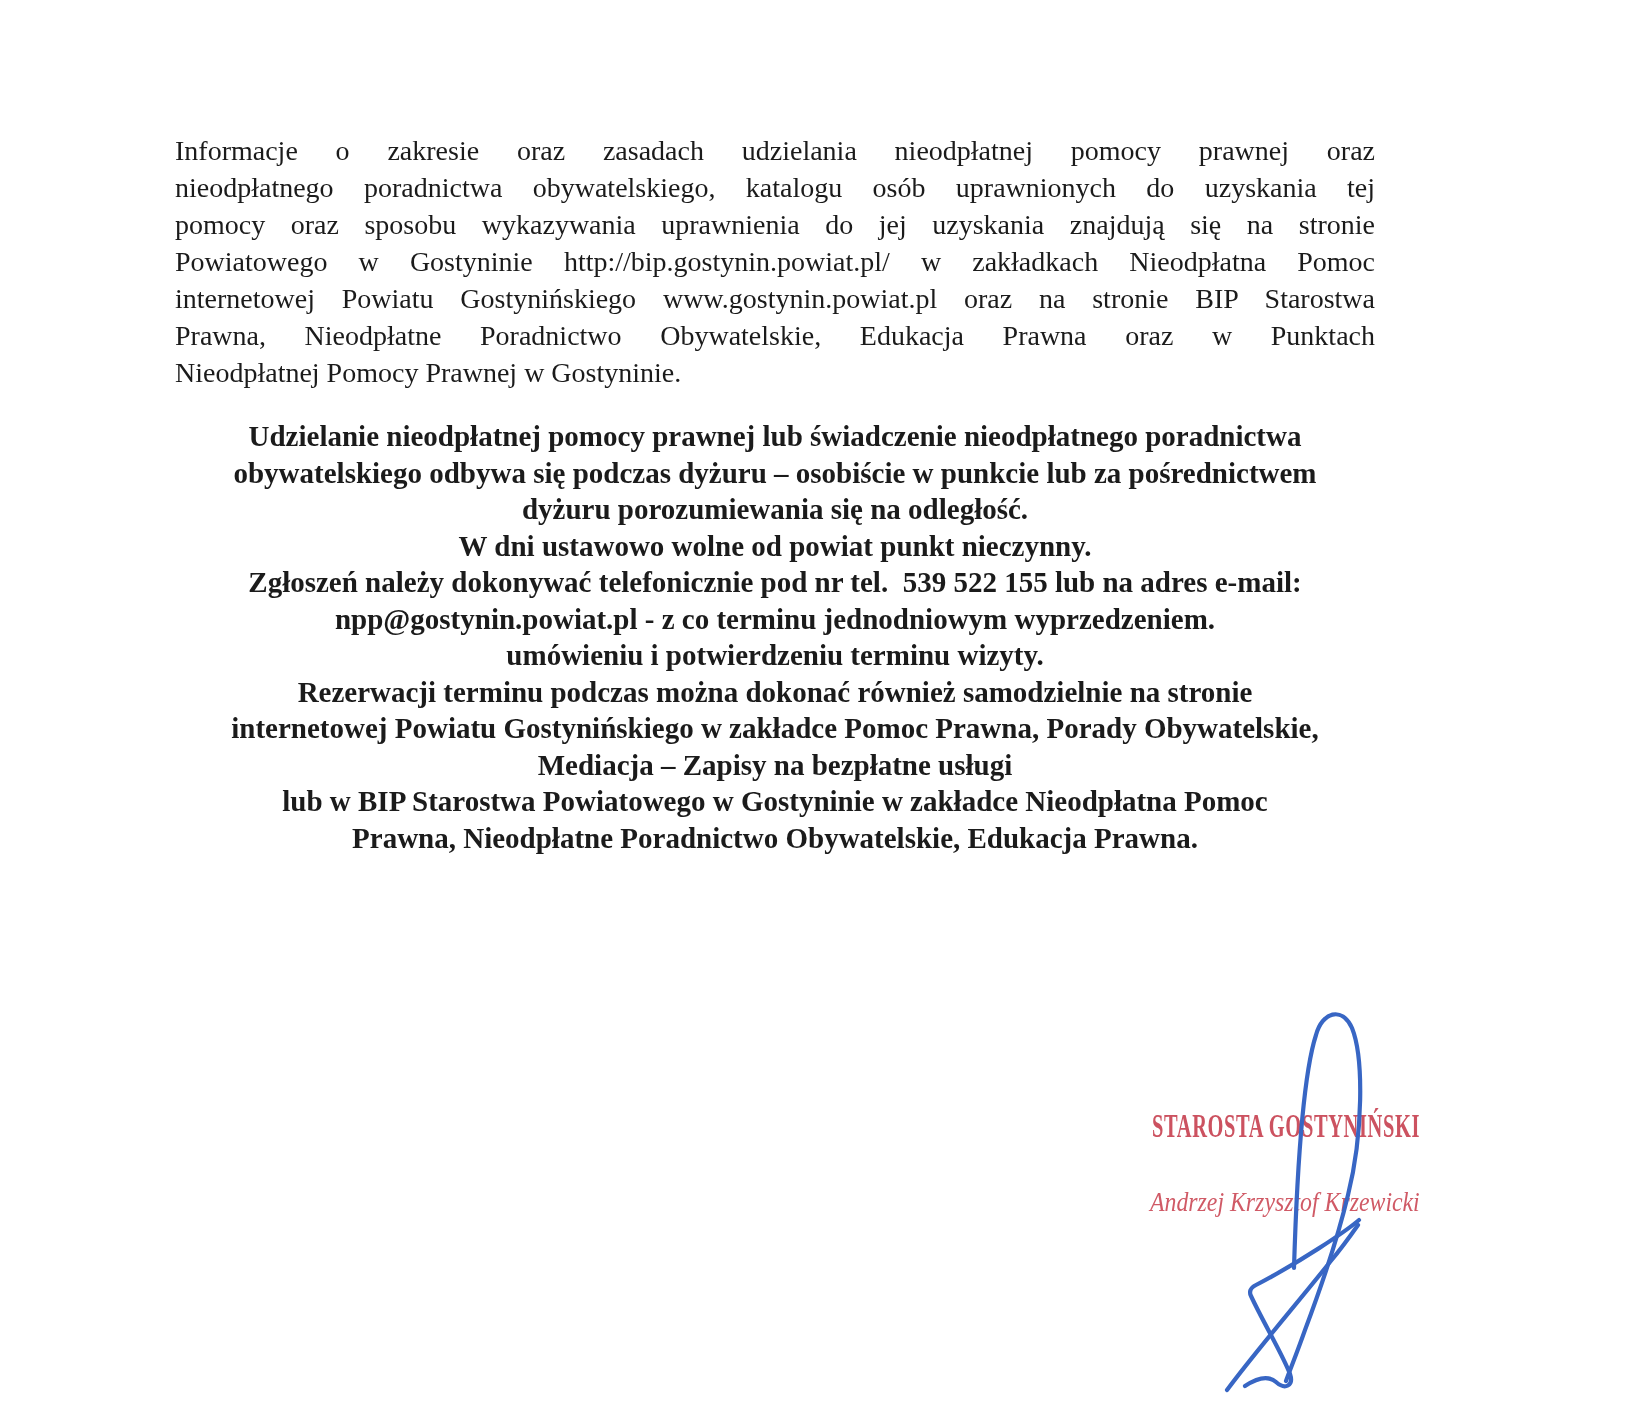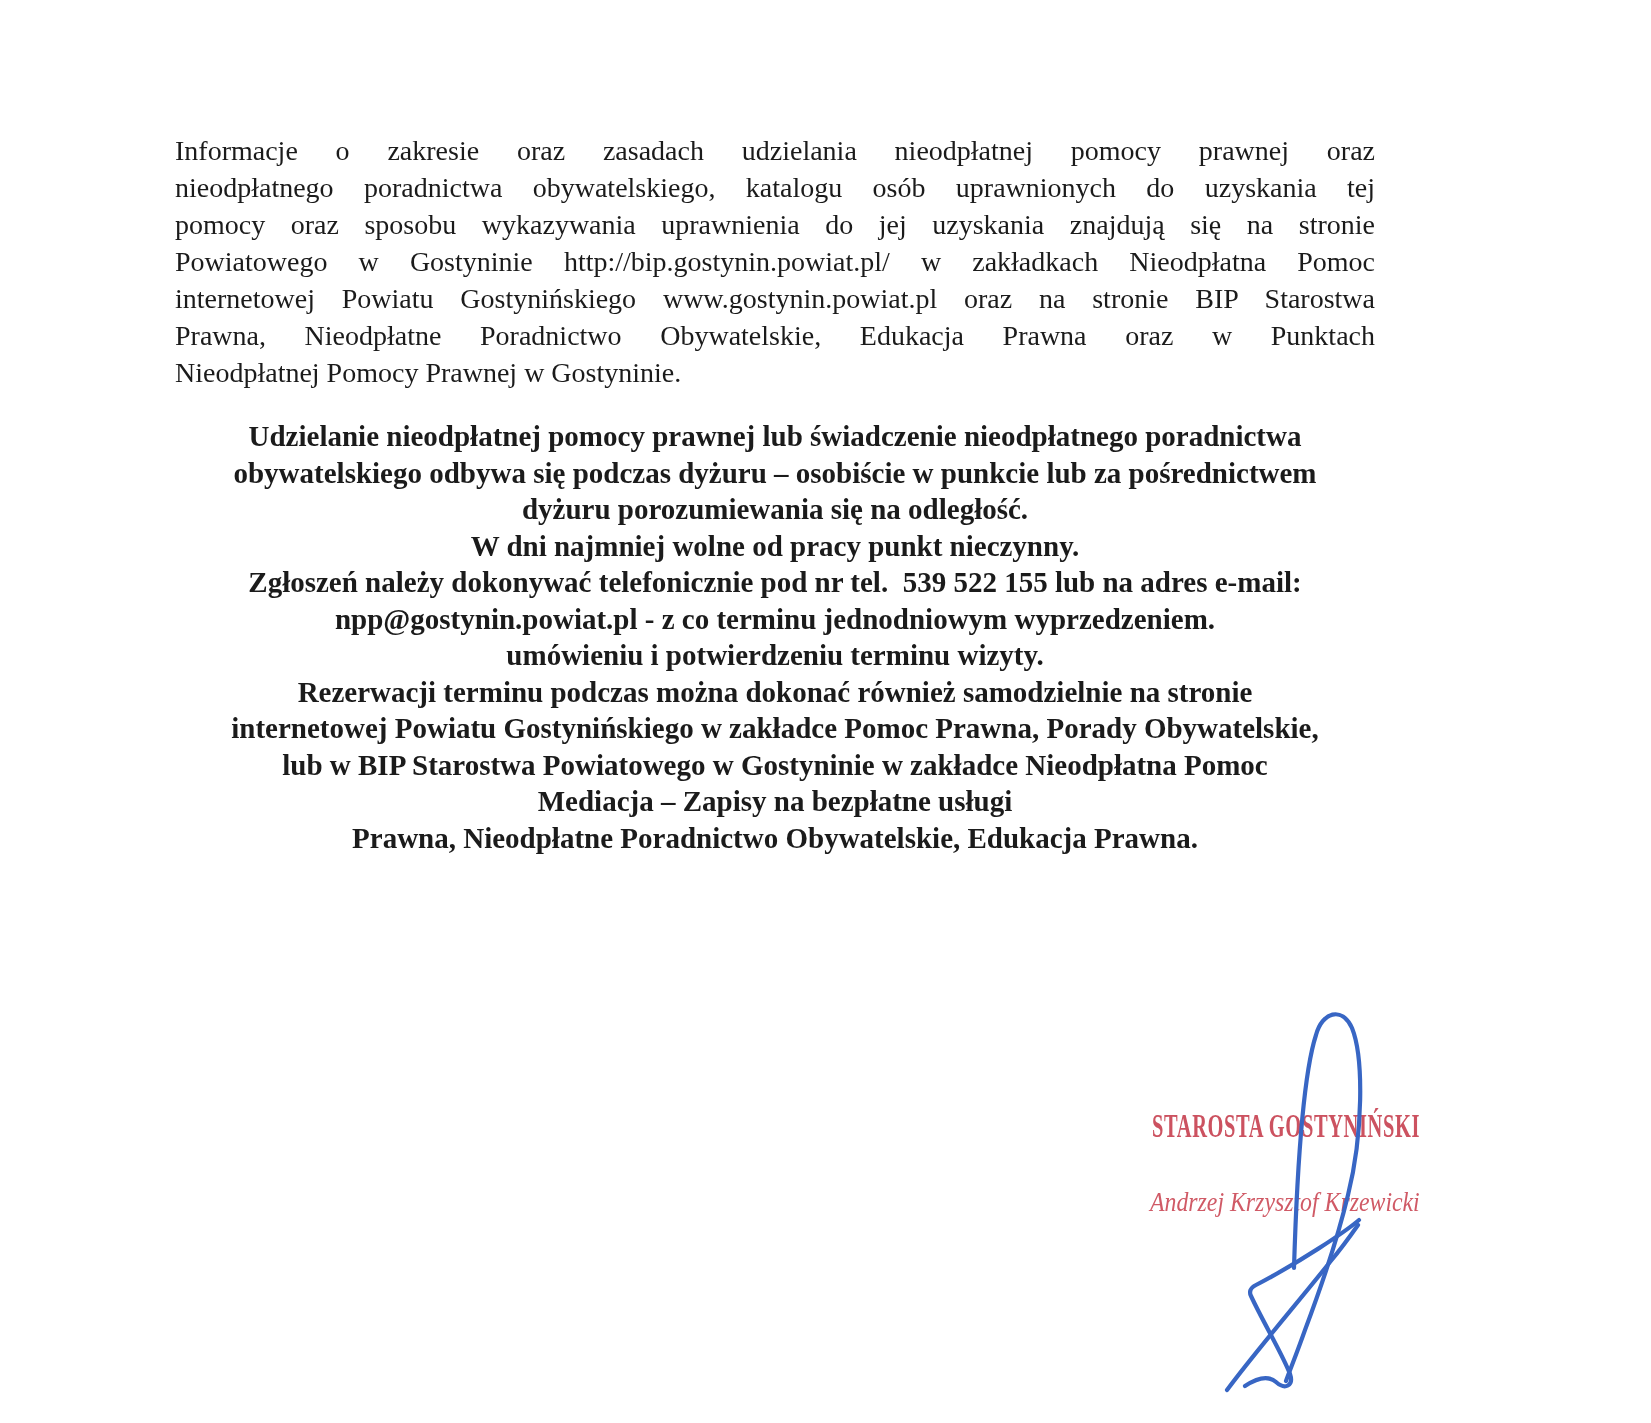--- a/index.html
+++ b/index.html
@@ -84,28 +84,28 @@
       <div class="line">Powiatowego w Gostyninie http://bip.gostynin.powiat.pl/ w zakładkach Nieodpłatna Pomoc</div>
       <div class="line">internetowej Powiatu Gostynińskiego www.gostynin.powiat.pl oraz na stronie BIP Starostwa</div>
       <div class="line">Prawna, Nieodpłatne Poradnictwo Obywatelskie, Edukacja Prawna oraz w Punktach</div>
       <div class="line">Nieodpłatnej Pomocy Prawnej w Gostyninie.</div>
     </div>
 
   <div class="bold-block">
       <div class="line">Udzielanie nieodpłatnej pomocy prawnej lub świadczenie nieodpłatnego poradnictwa</div>
       <div class="line">obywatelskiego odbywa się podczas dyżuru – osobiście w punkcie lub za pośrednictwem</div>
       <div class="line">dyżuru porozumiewania się na odległość.</div>
-      <div class="line">W dni najmniej wolne od pracy punkt nieczynny.</div>
+      <div class="line">W dni ustawowo wolne od powiat punkt nieczynny.</div>
       <div class="line">Zgłoszeń należy dokonywać telefonicznie pod nr tel.  539 522 155 lub na adres e-mail:</div>
       <div class="line">npp@gostynin.powiat.pl - z co terminu jednodniowym wyprzedzeniem.</div>
       <div class="line">umówieniu i potwierdzeniu terminu wizyty.</div>
       <div class="line">Rezerwacji terminu podczas można dokonać również samodzielnie na stronie</div>
       <div class="line">internetowej Powiatu Gostynińskiego w zakładce Pomoc Prawna, Porady Obywatelskie,</div>
+      <div class="line">Mediacja – Zapisy na bezpłatne usługi</div>
       <div class="line">lub w BIP Starostwa Powiatowego w Gostyninie w zakładce Nieodpłatna Pomoc</div>
-      <div class="line">Mediacja – Zapisy na bezpłatne usługi</div>
       <div class="line">Prawna, Nieodpłatne Poradnictwo Obywatelskie, Edukacja Prawna.</div>
     </div>
 
   <div class="stamp-title">STAROSTA GOSTYNIŃSKI</div>
 
   <div class="stamp-name">Andrzej Krzysztof Krzewicki</div>
 
   <svg class="signature-svg" viewBox="0 0 1651 1423" xmlns="http://www.w3.org/2000/svg">
     <g fill="none" stroke="#3866c4" stroke-width="4.2" stroke-linecap="round" stroke-linejoin="round">
       <path d="M 1294,1268

